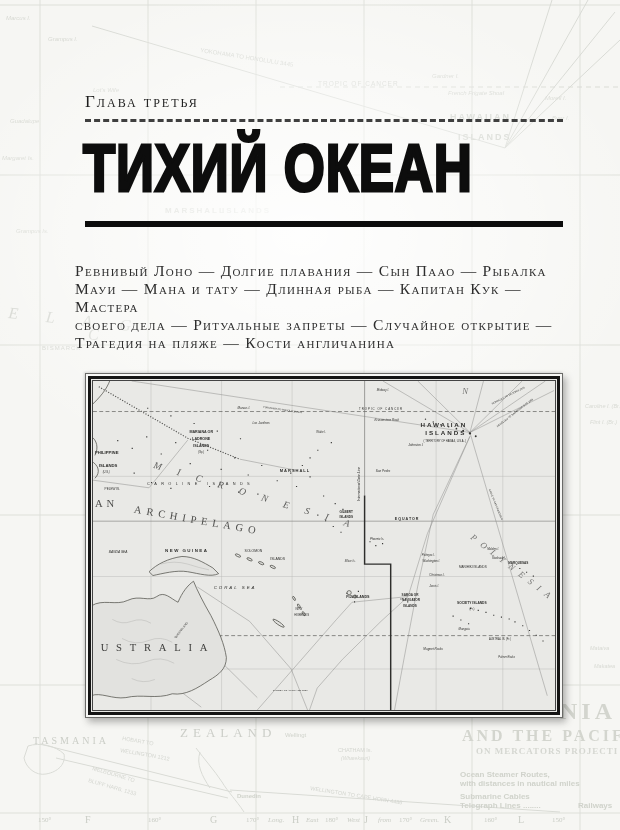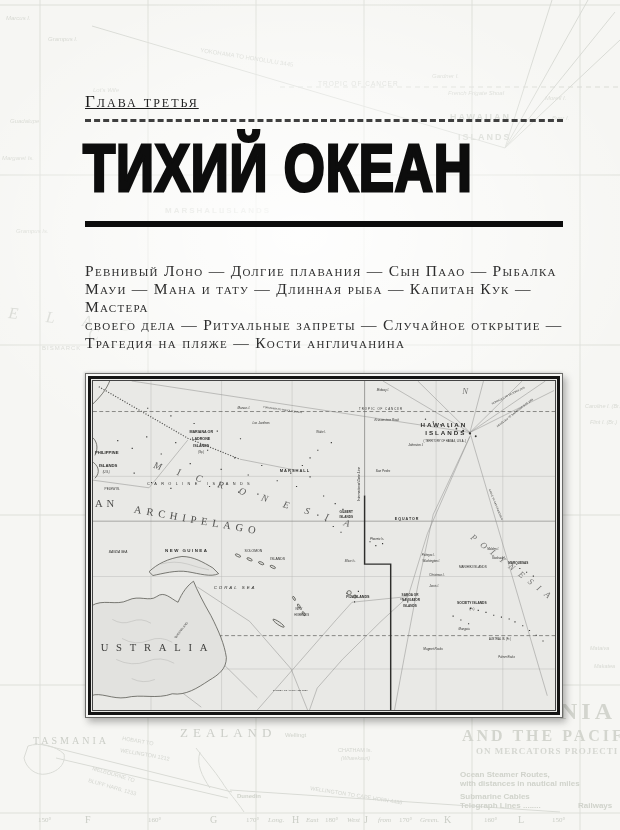--- a/index.html
+++ b/index.html
@@ -5,30 +5,30 @@
   html,body{margin:0;padding:0;}
   body{width:620px;height:830px;overflow:hidden;background:#f6f6f3;
        font-family:"Liberation Serif",serif;}
   .page{position:relative;width:620px;height:830px;overflow:hidden;background:#f6f6f3;}
   svg.bg{position:absolute;left:0;top:0;width:620px;height:830px;opacity:.95;}
   .veil{position:absolute;left:0;top:0;width:620px;height:830px;pointer-events:none;
         background:radial-gradient(ellipse 350px 260px at 300px 235px,
           rgba(255,255,255,.9), rgba(255,255,255,.4) 58%, rgba(255,255,255,0) 100%);}
   .chapter-label{position:absolute;left:85px;top:92px;
         font-family:"Liberation Serif",serif;font-variant:small-caps;
-        font-size:17px;letter-spacing:2px;color:#1e1e1e;text-decoration:underline;}
+        font-size:17px;letter-spacing:2px;color:#1e1e1e;}
   .divider{position:absolute;left:85px;top:119px;width:478px;height:0;
         border-top:3px dashed #3f3f3f;}
   .title{position:absolute;left:83px;top:133px;margin:0;
         font-family:"Liberation Sans",sans-serif;font-weight:700;
         font-size:66px;line-height:70px;color:#0d0d0d;letter-spacing:1px;
         -webkit-text-stroke:3px #0d0d0d;white-space:nowrap;
         transform:scaleX(.8);transform-origin:0 0;}
   .rule{position:absolute;left:85px;top:221px;width:478px;height:6px;background:#0c0c0c;}
-  .subtitle{position:absolute;left:85px;top:262px;width:486px;margin:0;
+  .subtitle{position:absolute;left:75px;top:262px;width:486px;margin:0;
         font-family:"Liberation Serif",serif;font-variant:small-caps;
         font-size:15.5px;line-height:18px;letter-spacing:1.3px;color:#2d2d2d;
         white-space:pre-line;}
   .map-frame{position:absolute;left:85px;top:373px;width:478px;height:345px;
         box-sizing:border-box;border:1px solid #6a6a68;background:#f7f7f5;padding:2px;
         box-shadow:3px 4px 7px rgba(40,40,40,.35),-1px -1px 2px rgba(70,70,70,.15);margin:0;}
   .map-band{height:100%;box-sizing:border-box;border:3px solid #141414;padding:1px;background:#e9e9e6;}
   #map-svg{display:block;width:100%;height:100%;box-sizing:border-box;border:1px solid #444;}
 </style>
 </head>

